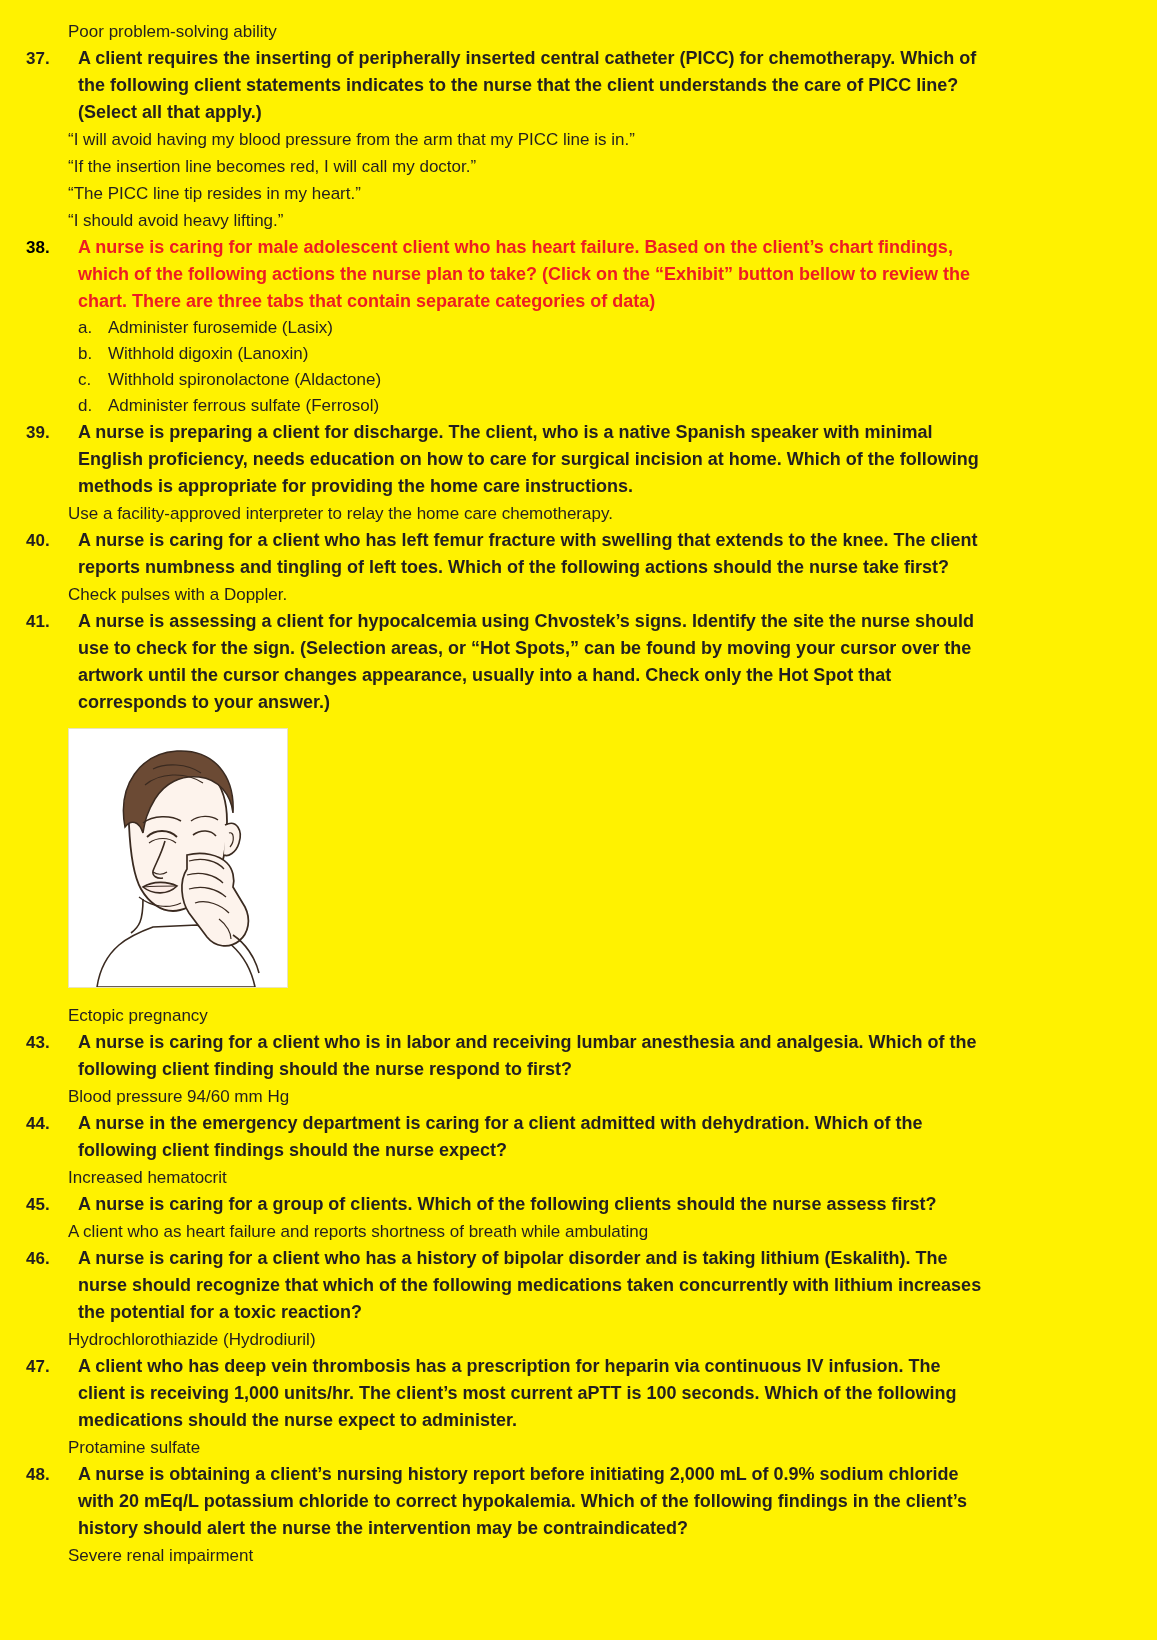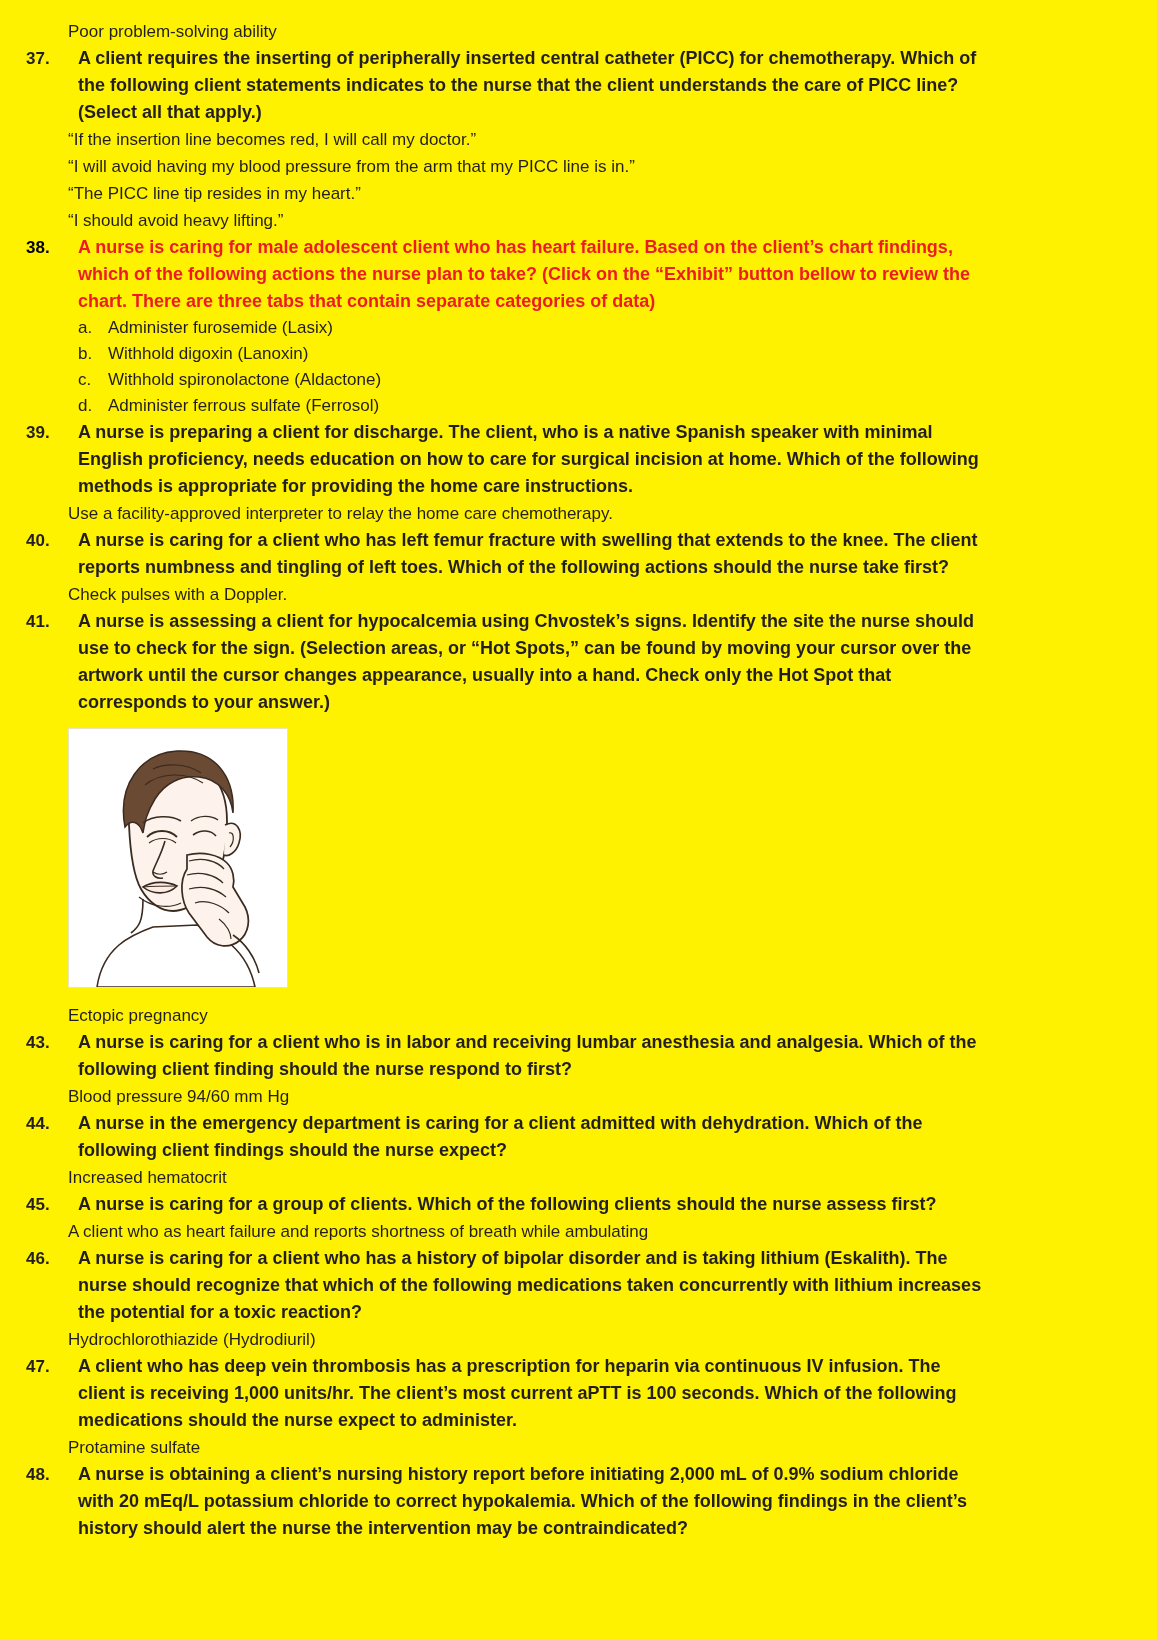--- a/index.html
+++ b/index.html
@@ -81,22 +81,22 @@
 <body>
 
 <div class="page">
 
   <div class="answer plain-top">Poor problem-solving ability</div>
 
   <div class="row">
     <div class="num">37.</div>
     <div class="stem">A client requires the inserting of peripherally inserted central catheter (PICC) for chemotherapy. Which of the following client statements indicates to the nurse that the client understands the care of PICC line? (Select all that apply.)</div>
   </div>
+  <div class="answer">“I will avoid having my blood pressure from the arm that my PICC line is in.”</div>
   <div class="answer">“If the insertion line becomes red, I will call my doctor.”</div>
-  <div class="answer">“I will avoid having my blood pressure from the arm that my PICC line is in.”</div>
   <div class="answer">“The PICC line tip resides in my heart.”</div>
   <div class="answer">“I should avoid heavy lifting.”</div>
 
   <div class="row">
     <div class="num red">38.</div>
     <div class="stem red">A nurse is caring for male adolescent client who has heart failure. Based on the client’s chart findings, which of the following actions the nurse plan to take? (Click on the “Exhibit” button bellow to review the chart. There are three tabs that contain separate categories of data)</div>
   </div>
   <div class="optrow">
     <div class="optletter">a.</div>
     <div class="opttext">Administer furosemide (Lasix)</div>
@@ -204,14 +204,15 @@
   <div class="row">
     <div class="num">47.</div>
     <div class="stem">A client who has deep vein thrombosis has a prescription for heparin via continuous IV infusion. The client is receiving 1,000 units/hr. The client’s most current aPTT is 100 seconds. Which of the following medications should the nurse expect to administer.</div>
   </div>
   <div class="answer">Protamine sulfate</div>
 
   <div class="row">
     <div class="num">48.</div>
     <div class="stem">A nurse is obtaining a client’s nursing history report before initiating 2,000 mL of 0.9% sodium chloride with 20 mEq/L potassium chloride to correct hypokalemia. Which of the following findings in the client’s history should alert the nurse the intervention may be contraindicated?</div>
   </div>
+  <div class="answer">Severe renal impairment</div>
 
 </div>
 
 </body></html>

